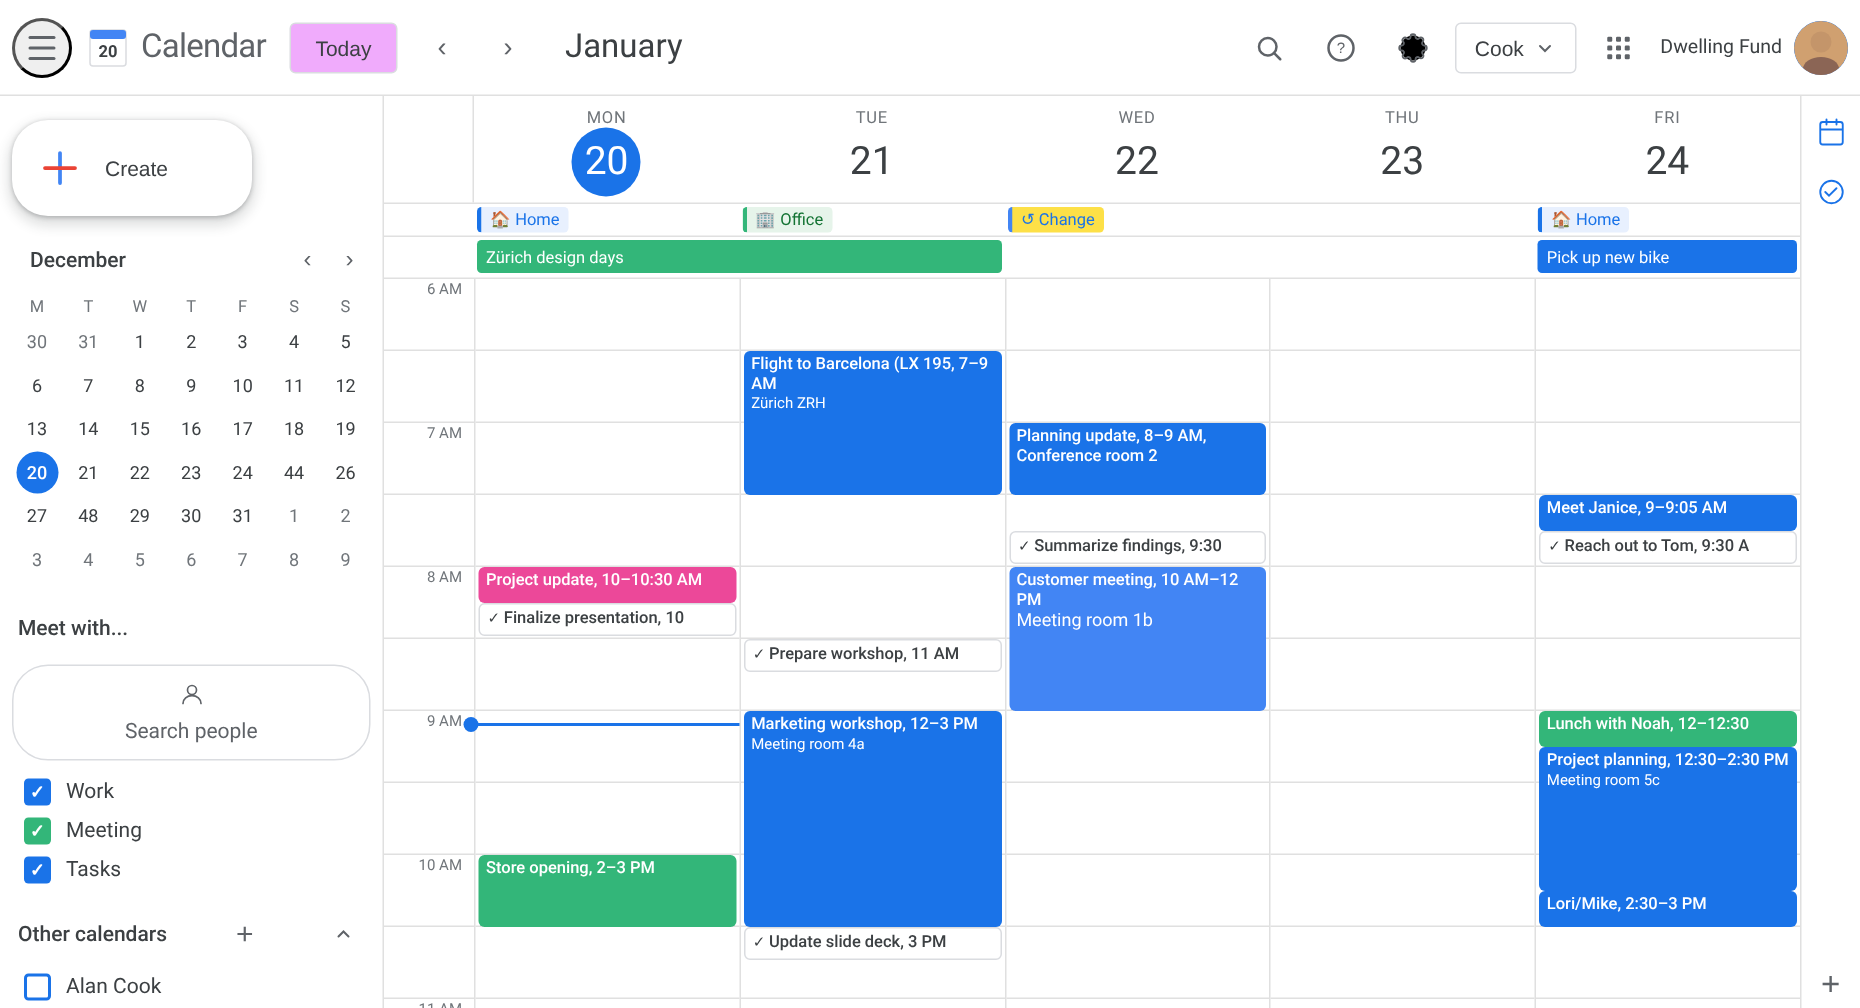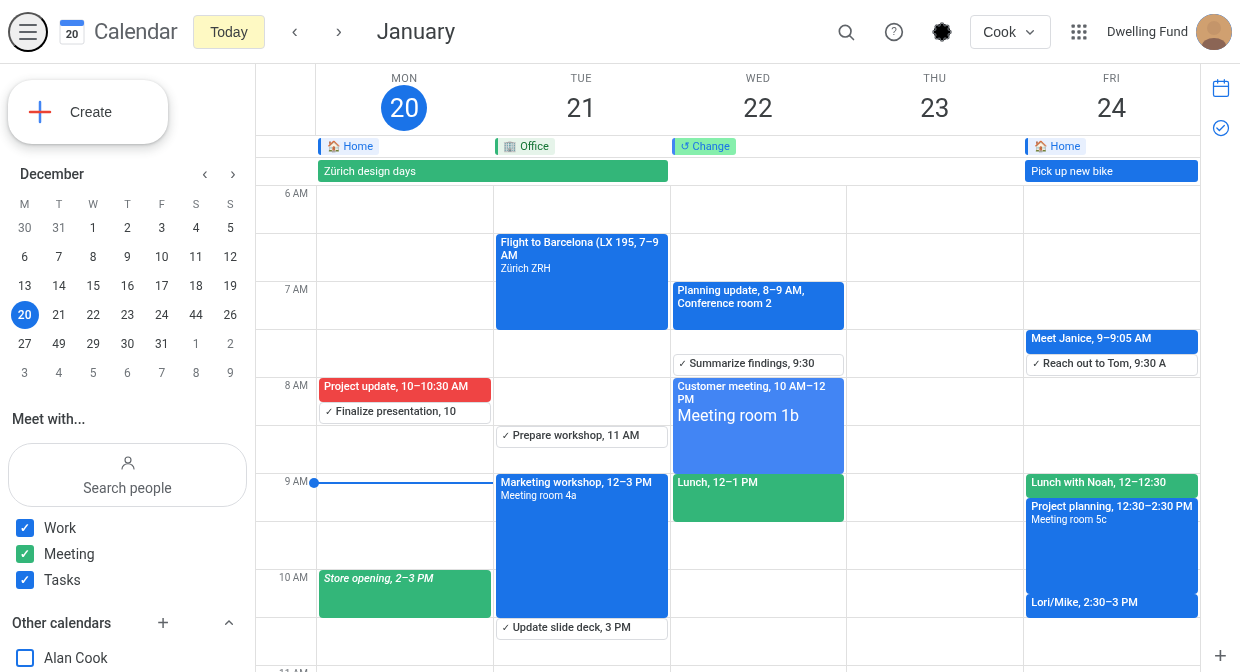--- a/index.html
+++ b/index.html
@@ -6,21 +6,21 @@
     body { font-family: 'Google Sans', Roboto, Arial, sans-serif; font-size: 13px; background: #fff; color: #3c4043; overflow: hidden; height: 672px; width: 1240px; }
 
     
     .header { display: flex; align-items: center; height: 64px; padding: 0 8px; border-bottom: 1px solid #e0e0e0; gap: 8px; }
     .menu-icon { width: 40px; height: 40px; display: flex; align-items: center; justify-content: center; cursor: pointer; border-radius: 50%; }
     .menu-icon span { display: flex; flex-direction: column; gap: 5px; }
     .menu-icon span i { display: block; width: 18px; height: 2px; background: #5f6368; border-radius: 1px; }
     .logo { display: flex; align-items: center; gap: 6px; margin-right: 8px; }
     .logo-icon { width: 32px; height: 32px; }
     .logo-text { font-size: 22px; color: #5f6368; font-weight: 400; letter-spacing: -0.5px; }
-    .today-btn { border: 1px solid #dadce0; border-radius: 4px; padding: 8px 16px; font-size: 14px; cursor: pointer; background: #fef9c3; color: #3c4043; margin-right: 4px; }
+    .today-btn { border: 1px solid #dadce0; border-radius: 4px; padding: 8px 16px; font-size: 14px; cursor: pointer; background: #f0abfc; color: #3c4043; margin-right: 4px; }
     .nav-btn { width: 36px; height: 36px; border-radius: 50%; border: none; background: transparent; cursor: pointer; display: flex; align-items: center; justify-content: center; color: #5f6368; font-size: 18px; }
     .month-title { font-size: 22px; color: #3c4043; font-weight: 400; margin: 0 12px; }
     .header-spacer { flex: 1; }
     .header-icon-btn { width: 40px; height: 40px; border-radius: 50%; border: none; background: transparent; cursor: pointer; display: flex; align-items: center; justify-content: center; color: #5f6368; }
     .week-selector { border: 1px solid #dadce0; border-radius: 4px; padding: 8px 12px; font-size: 14px; cursor: pointer; background: #fff; color: #3c4043; display: flex; align-items: center; gap: 6px; }
     .apps-grid { width: 40px; height: 40px; border-radius: 50%; border: none; background: transparent; cursor: pointer; display: flex; align-items: center; justify-content: center; }
     .avatar { width: 36px; height: 36px; border-radius: 50%; background: #1a73e8; color: white; display: flex; align-items: center; justify-content: center; font-size: 14px; overflow: hidden; cursor: pointer; }
     .dwelling-fund { display: flex; align-items: center; gap: 4px; font-size: 13px; }
 
     
@@ -59,21 +59,21 @@
     .day-headers { display: grid; grid-template-columns: 60px repeat(5, 1fr); border-bottom: 1px solid #e0e0e0; background: #fff; flex-shrink: 0; }
     .day-header { text-align: center; padding: 8px 4px 4px; }
     .day-name { font-size: 11px; color: #70757a; text-transform: uppercase; letter-spacing: 0.5px; }
     .day-num { font-size: 26px; font-weight: 400; color: #3c4043; width: 46px; height: 46px; display: flex; align-items: center; justify-content: center; margin: 0 auto; border-radius: 50%; cursor: pointer; }
     .day-num.today { background: #1a73e8; color: #fff; }
     .wfh-bar { height: 22px; display: grid; grid-template-columns: 60px repeat(5, 1fr); border-bottom: 1px solid #e0e0e0; background: #fff; flex-shrink: 0; }
     .wfh-cell { display: flex; align-items: center; padding: 0 2px; }
     .wfh-tag { font-size: 11px; padding: 2px 6px; border-radius: 3px; white-space: nowrap; overflow: hidden; text-overflow: ellipsis; cursor: pointer; }
     .wfh-tag.home { background: #e8f0fe; color: #1a73e8; border-left: 3px solid #1a73e8; }
     .wfh-tag.office { background: #e6f4ea; color: #137333; border-left: 3px solid #33b679; }
-    .wfh-tag.change { background: #86efac; color: #1a73e8; border-left: 3px solid #4285f4; }
+    .wfh-tag.change { background: #fde047; color: #1a73e8; border-left: 3px solid #4285f4; }
     .allday-event { font-size: 11px; padding: 2px 6px; border-radius: 3px; white-space: nowrap; overflow: hidden; text-overflow: ellipsis; cursor: pointer; height: 22px; display: flex; align-items: center; }
     .allday-event.green { background: #33b679; color: #fff; }
     .allday-event.blue { background: #1a73e8; color: #fff; }
 
     
     .right-sidebar { width: 40px; background: #fff; border-left: 1px solid #e0e0e0; display: flex; flex-direction: column; align-items: center; padding-top: 8px; gap: 8px; flex-shrink: 0; }
     .right-sidebar-icon { width: 32px; height: 32px; border-radius: 50%; display: flex; align-items: center; justify-content: center; cursor: pointer; }
     .right-sidebar-add { width: 32px; height: 32px; border-radius: 50%; display: flex; align-items: center; justify-content: center; cursor: pointer; border: none; background: transparent; font-size: 20px; color: #5f6368; margin-top: auto; }
 
     
@@ -220,21 +220,21 @@
           <div class="mini-cal-day">18</div>
           <div class="mini-cal-day">19</div>
           <div class="mini-cal-day today">20</div>
           <div class="mini-cal-day">21</div>
           <div class="mini-cal-day">22</div>
           <div class="mini-cal-day">23</div>
           <div class="mini-cal-day">24</div>
           <div class="mini-cal-day">44</div>
           <div class="mini-cal-day">26</div>
           <div class="mini-cal-day">27</div>
-          <div class="mini-cal-day">49</div>
+          <div class="mini-cal-day">48</div>
           <div class="mini-cal-day">29</div>
           <div class="mini-cal-day">30</div>
           <div class="mini-cal-day">31</div>
           <div class="mini-cal-day other-month">1</div>
           <div class="mini-cal-day other-month">2</div>
           <div class="mini-cal-day other-month">3</div>
           <div class="mini-cal-day other-month">4</div>
           <div class="mini-cal-day other-month">5</div>
           <div class="mini-cal-day other-month">6</div>
           <div class="mini-cal-day other-month">7</div>
@@ -369,23 +369,23 @@
             <div style="position: absolute; left: 0px; right: 0px; top: 192px; height: 48px; border-bottom: 1px solid rgb(224, 224, 224);"></div>
             <div style="position: absolute; left: 0px; right: 0px; top: 240px; height: 48px; border-bottom: 1px solid rgb(224, 224, 224);"></div>
             <div style="position: absolute; left: 0px; right: 0px; top: 288px; height: 48px; border-bottom: 1px solid rgb(224, 224, 224);"></div>
             <div style="position: absolute; left: 0px; right: 0px; top: 336px; height: 48px; border-bottom: 1px solid rgb(224, 224, 224);"></div>
             <div style="position: absolute; left: 0px; right: 0px; top: 384px; height: 48px; border-bottom: 1px solid rgb(224, 224, 224);"></div>
             <div style="position: absolute; left: 0px; right: 0px; top: 432px; height: 48px; border-bottom: 1px solid rgb(224, 224, 224);"></div>
             <div style="position: absolute; left: 0px; right: 0px; top: 480px; height: 48px; border-bottom: 1px solid rgb(224, 224, 224);"></div>
             <div style="position: absolute; left: -4px; right: 0px; top: 296px; height: 2px; background: rgb(26, 115, 232); z-index: 10;">
               <div style="position: absolute; left: -4px; top: -4px; width: 10px; height: 10px; border-radius: 50%; background: rgb(26, 115, 232);"></div>
             </div>
-            <div style="position: absolute; top: 192px; height: 24px; left: 2px; right: 2px; border-radius: 4px; padding: 2px 5px; background: #ef4444; color: rgb(255, 255, 255); font-size: 11px; cursor: pointer; overflow: hidden;"><span style="font-weight:500;">Project update, 10–10:30 AM</span></div>
+            <div style="position: absolute; top: 192px; height: 24px; left: 2px; right: 2px; border-radius: 4px; padding: 2px 5px; background: #ec4899; color: rgb(255, 255, 255); font-size: 11px; cursor: pointer; overflow: hidden;"><span style="font-weight:500;">Project update, 10–10:30 AM</span></div>
             <div style="position: absolute; top: 216px; height: 22px; left: 2px; right: 2px; border-radius: 4px; padding: 2px 5px; background: rgb(255, 255, 255); color: rgb(60, 64, 67); font-size: 11px; cursor: pointer; overflow: hidden; border: 1px solid rgb(218, 220, 224);"><span style="font-size:10px;">✓ </span><span style="font-weight:500;">Finalize presentation, 10</span></div>
-            <div style="position: absolute; top: 384px; height: 48px; left: 2px; right: 2px; border-radius: 4px; padding: 2px 5px; background: rgb(51, 182, 121); color: rgb(255, 255, 255); font-size: 11px; cursor: pointer; overflow: hidden;"><span style="font-weight:500;font-style:italic;">Store opening, 2–3 PM</span></div>
+            <div style="position: absolute; top: 384px; height: 48px; left: 2px; right: 2px; border-radius: 4px; padding: 2px 5px; background: rgb(51, 182, 121); color: rgb(255, 255, 255); font-size: 11px; cursor: pointer; overflow: hidden;"><span style="font-weight:500;">Store opening, 2–3 PM</span></div>
           </div>
         <div class="day-events-col" id="day-col-tue" style="position: relative; min-height: 864px;">
             <div style="position: absolute; left: 0px; right: 0px; top: 0px; height: 48px; border-bottom: 1px solid rgb(224, 224, 224);"></div>
             <div style="position: absolute; left: 0px; right: 0px; top: 48px; height: 48px; border-bottom: 1px solid rgb(224, 224, 224);"></div>
             <div style="position: absolute; left: 0px; right: 0px; top: 96px; height: 48px; border-bottom: 1px solid rgb(224, 224, 224);"></div>
             <div style="position: absolute; left: 0px; right: 0px; top: 144px; height: 48px; border-bottom: 1px solid rgb(224, 224, 224);"></div>
             <div style="position: absolute; left: 0px; right: 0px; top: 192px; height: 48px; border-bottom: 1px solid rgb(224, 224, 224);"></div>
             <div style="position: absolute; left: 0px; right: 0px; top: 240px; height: 48px; border-bottom: 1px solid rgb(224, 224, 224);"></div>
             <div style="position: absolute; left: 0px; right: 0px; top: 288px; height: 48px; border-bottom: 1px solid rgb(224, 224, 224);"></div>
             <div style="position: absolute; left: 0px; right: 0px; top: 336px; height: 48px; border-bottom: 1px solid rgb(224, 224, 224);"></div>
@@ -404,22 +404,21 @@
             <div style="position: absolute; left: 0px; right: 0px; top: 144px; height: 48px; border-bottom: 1px solid rgb(224, 224, 224);"></div>
             <div style="position: absolute; left: 0px; right: 0px; top: 192px; height: 48px; border-bottom: 1px solid rgb(224, 224, 224);"></div>
             <div style="position: absolute; left: 0px; right: 0px; top: 240px; height: 48px; border-bottom: 1px solid rgb(224, 224, 224);"></div>
             <div style="position: absolute; left: 0px; right: 0px; top: 288px; height: 48px; border-bottom: 1px solid rgb(224, 224, 224);"></div>
             <div style="position: absolute; left: 0px; right: 0px; top: 336px; height: 48px; border-bottom: 1px solid rgb(224, 224, 224);"></div>
             <div style="position: absolute; left: 0px; right: 0px; top: 384px; height: 48px; border-bottom: 1px solid rgb(224, 224, 224);"></div>
             <div style="position: absolute; left: 0px; right: 0px; top: 432px; height: 48px; border-bottom: 1px solid rgb(224, 224, 224);"></div>
             <div style="position: absolute; left: 0px; right: 0px; top: 480px; height: 48px; border-bottom: 1px solid rgb(224, 224, 224);"></div>
             <div style="position: absolute; top: 96px; height: 48px; left: 2px; right: 2px; border-radius: 4px; padding: 2px 5px; background: rgb(26, 115, 232); color: rgb(255, 255, 255); font-size: 11px; cursor: pointer; overflow: hidden;"><span style="font-weight:500;">Planning update, 8–9 AM, Conference room 2</span></div>
             <div style="position: absolute; top: 168px; height: 22px; left: 2px; right: 2px; border-radius: 4px; padding: 2px 5px; background: rgb(255, 255, 255); color: rgb(60, 64, 67); font-size: 11px; cursor: pointer; overflow: hidden; border: 1px solid rgb(218, 220, 224);"><span style="font-size:10px;">✓ </span><span style="font-weight:500;">Summarize findings, 9:30</span></div>
-            <div style="position: absolute; top: 192px; height: 96px; left: 2px; right: 2px; border-radius: 4px; padding: 2px 5px; background: rgb(66, 133, 244); color: rgb(255, 255, 255); font-size: 11px; cursor: pointer; overflow: hidden;"><span style="font-weight:500;">Customer meeting, 10 AM–12 PM</span><br><span style="font-size:16px;text-align:center;">Meeting room 1b</span></div>
-            <div style="position: absolute; top: 288px; height: 48px; left: 2px; right: 2px; border-radius: 4px; padding: 2px 5px; background: rgb(51, 182, 121); color: rgb(255, 255, 255); font-size: 11px; cursor: pointer; overflow: hidden;"><span style="font-weight:500;">Lunch, 12–1 PM</span></div>
+            <div style="position: absolute; top: 192px; height: 96px; left: 2px; right: 2px; border-radius: 4px; padding: 2px 5px; background: rgb(66, 133, 244); color: rgb(255, 255, 255); font-size: 11px; cursor: pointer; overflow: hidden;"><span style="font-weight:500;">Customer meeting, 10 AM–12 PM</span><br><span style="font-size:12px;text-align:center;">Meeting room 1b</span></div>
           </div>
         <div class="day-events-col" id="day-col-thu" style="position: relative; min-height: 864px;">
             <div style="position: absolute; left: 0px; right: 0px; top: 0px; height: 48px; border-bottom: 1px solid rgb(224, 224, 224);"></div>
             <div style="position: absolute; left: 0px; right: 0px; top: 48px; height: 48px; border-bottom: 1px solid rgb(224, 224, 224);"></div>
             <div style="position: absolute; left: 0px; right: 0px; top: 96px; height: 48px; border-bottom: 1px solid rgb(224, 224, 224);"></div>
             <div style="position: absolute; left: 0px; right: 0px; top: 144px; height: 48px; border-bottom: 1px solid rgb(224, 224, 224);"></div>
             <div style="position: absolute; left: 0px; right: 0px; top: 192px; height: 48px; border-bottom: 1px solid rgb(224, 224, 224);"></div>
             <div style="position: absolute; left: 0px; right: 0px; top: 240px; height: 48px; border-bottom: 1px solid rgb(224, 224, 224);"></div>
             <div style="position: absolute; left: 0px; right: 0px; top: 288px; height: 48px; border-bottom: 1px solid rgb(224, 224, 224);"></div>
             <div style="position: absolute; left: 0px; right: 0px; top: 336px; height: 48px; border-bottom: 1px solid rgb(224, 224, 224);"></div>

